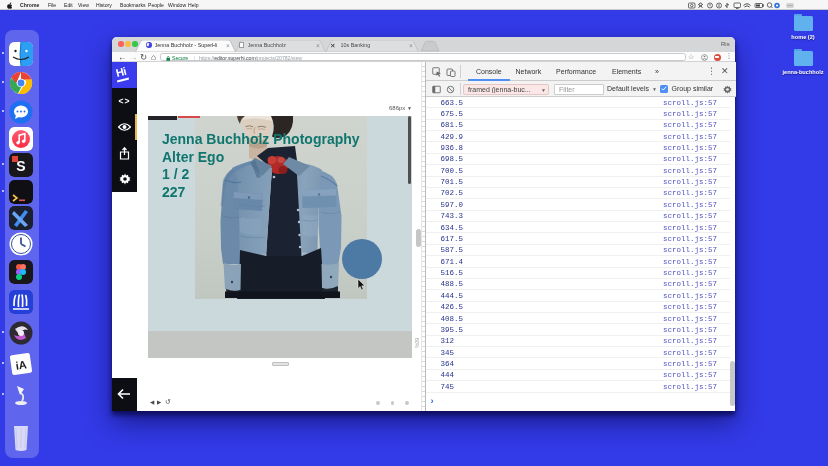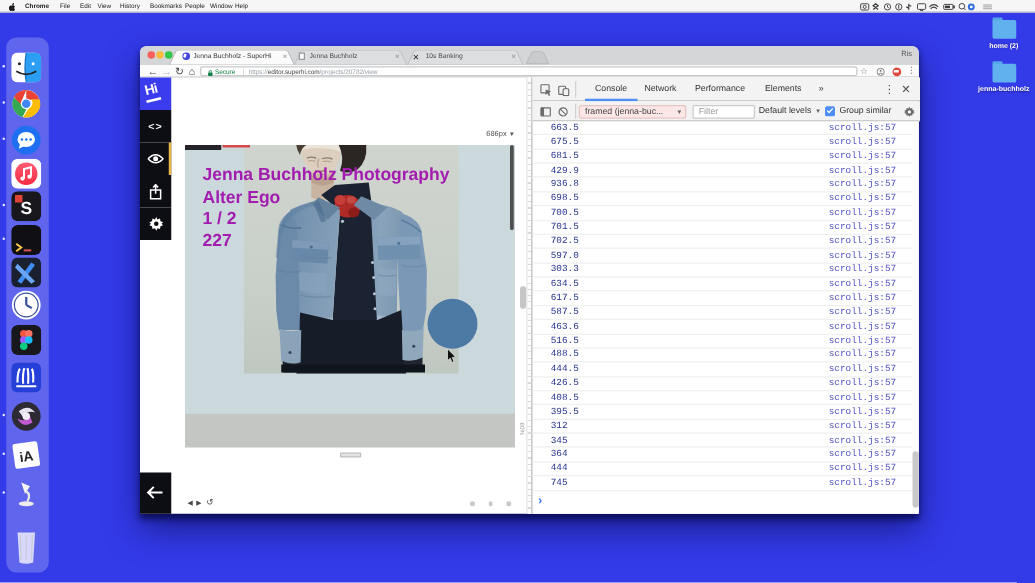--- a/index.html
+++ b/index.html
@@ -411,21 +411,21 @@
       <path d="M127 172 Q135 174 143 170 L143 180 L128 180 Z" fill="#20262f"></path>
 
       <path d="M30 175.5 L145 175.5 L145 182 L30 182 Z" fill="#10141d"></path>
       <circle cx="37" cy="166" r="1.2" fill="#344252"></circle>
         <circle cx="136" cy="161" r="1.2" fill="#344252"></circle>
     </svg>
 
     <div class="abs" style="left:0; top:0; width:29px; height:4px; background:#232329;"></div>
     <div class="abs" style="left:30.5px; top:0.5px; width:22px; height:2px; background:#d84a4a;"></div>
 
-    <div class="abs" style="left:14.5px; top:15.3px; font-weight:bold; font-size:14px; line-height:17.8px; color:#a21caf; letter-spacing:0; white-space:nowrap;">
+    <div class="abs" style="left:14.5px; top:15.3px; font-weight:bold; font-size:14px; line-height:17.8px; color:#0f766e; letter-spacing:0; white-space:nowrap;">
       Jenna Buchholz Photography<br>Alter Ego<br>1 / 2<br>227
     </div>
 
     <div class="abs" style="left:194px; top:123px; width:40.5px; height:40.5px; border-radius:50%; background:#4d79a5;"></div>
 
     <div class="abs" style="left:260px; top:0.5px; width:3px; height:68px; background:#4f4f4f; border-radius:1.5px;"></div>
 
     <svg class="abs" style="left:209px; top:163px;" width="8" height="12" viewBox="0 0 8 12">
         <path d="M1 0 L1 9.5 L3.2 7.5 L4.6 11 L6.2 10.3 L4.8 6.9 L7.6 6.7 Z" fill="#111" stroke="#fff" stroke-width="0.5"></path>
       </svg>
@@ -525,37 +525,37 @@
         </div>
 <div class="crow" style="top:125.96px">
           <span class="cnum">702.5</span>
           <span class="clink">scroll.js:57</span>
         </div>
 <div class="crow" style="top:137.33px">
           <span class="cnum">597.0</span>
           <span class="clink">scroll.js:57</span>
         </div>
 <div class="crow" style="top:148.70px">
-          <span class="cnum">303.3</span>
+          <span class="cnum">743.3</span>
           <span class="clink">scroll.js:57</span>
         </div>
 <div class="crow" style="top:160.07px">
           <span class="cnum">634.5</span>
           <span class="clink">scroll.js:57</span>
         </div>
 <div class="crow" style="top:171.44px">
           <span class="cnum">617.5</span>
           <span class="clink">scroll.js:57</span>
         </div>
 <div class="crow" style="top:182.81px">
           <span class="cnum">587.5</span>
           <span class="clink">scroll.js:57</span>
         </div>
 <div class="crow" style="top:194.18px">
-          <span class="cnum">463.6</span>
+          <span class="cnum">671.4</span>
           <span class="clink">scroll.js:57</span>
         </div>
 <div class="crow" style="top:205.55px">
           <span class="cnum">516.5</span>
           <span class="clink">scroll.js:57</span>
         </div>
 <div class="crow" style="top:216.92px">
           <span class="cnum">488.5</span>
           <span class="clink">scroll.js:57</span>
         </div>

